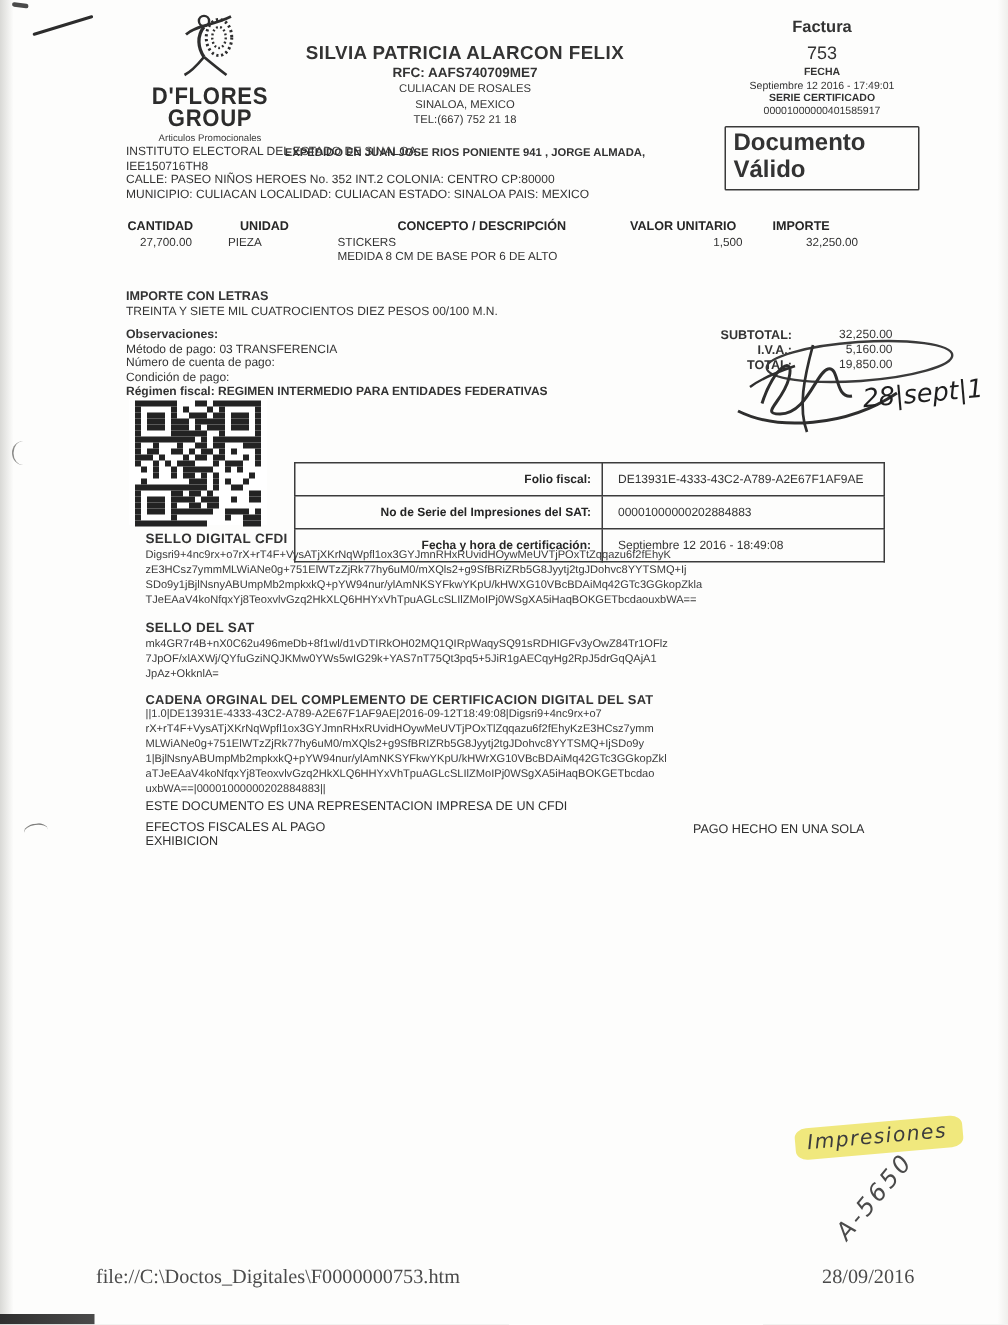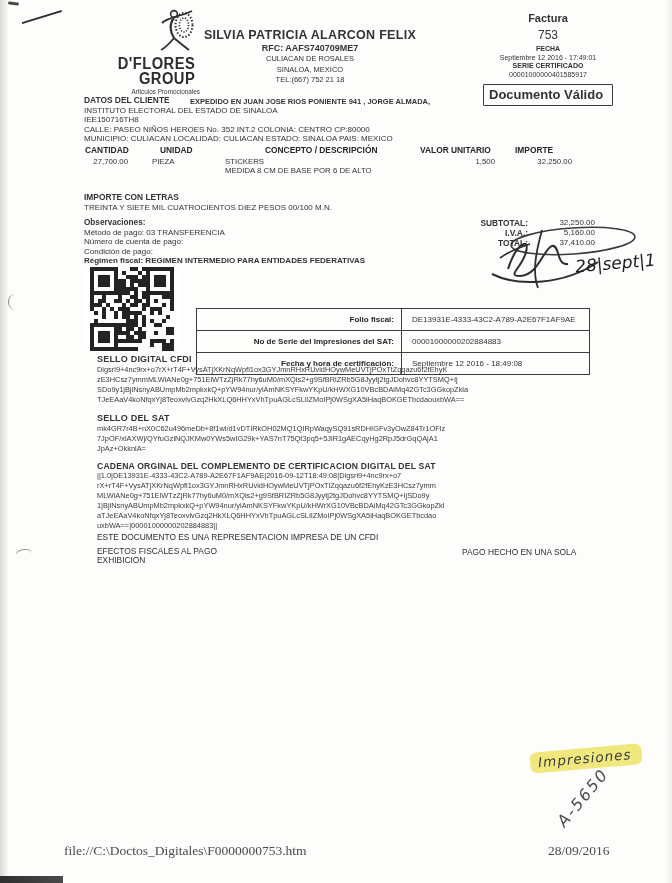--- a/index.html
+++ b/index.html
@@ -13,37 +13,37 @@
   .rt{text-align:right;}
   
   .edge-shadow{left:0;top:0;width:9px;height:883px;background:linear-gradient(90deg,#d9d9d6,rgba(253,253,252,0));}
   .right-band{right:0;top:0;width:7px;height:883px;background:linear-gradient(270deg,#efefec,rgba(253,253,252,0));}
   .pen-stroke{left:21px;top:16px;width:42px;height:2.4px;background:#2c2c2c;border-radius:2px;transform:rotate(-17deg);}
   .speck{left:8px;top:2px;width:11px;height:3px;background:#4a4a4a;transform:rotate(8deg);border-radius:2px;}
   .arc1{left:8px;top:294px;width:14px;height:16px;border-left:1.6px solid #8a8a88;border-radius:50% 0 0 50%;}
   .arc2{left:16px;top:549px;width:16px;height:9px;border-top:1.6px solid #7e7e7c;border-radius:50% 50% 0 0;transform:rotate(-8deg);}
   .bottom-strip{left:0;top:876px;width:63px;height:7px;background:linear-gradient(90deg,#2f2f2f,#4a4a4a);}
   
-  .logo{left:80px;top:8px;width:120px;text-align:right;color:#2c2c2c;}
+  .logo{left:80px;top:8px;width:120px;text-align:center;color:#2c2c2c;}
   .logo .name{font-weight:bold;font-size:16px;line-height:15px;letter-spacing:.5px;transform:scaleX(.92);}
   .logo .tagline{font-size:6.4px;margin-top:2px;color:#3a3a3a;}
   
   .issuer{left:175px;top:12px;width:270px;text-align:center;margin-top:16px;}
   .issuer .name{font-size:12.5px;font-weight:bold;letter-spacing:.3px;}
   .issuer .rfc{font-size:9px;font-weight:bold;margin-top:1px;}
   .issuer .addr{font-size:7.5px;line-height:9.6px;margin-top:1px;}
   .issuer .exp{font-size:7.5px;font-weight:bold;line-height:9.8px;margin-top:12px;}
   
   .imeta{left:440px;top:12px;width:216px;text-align:center;}
   .imeta .t1{font-size:11px;font-weight:bold;}
   .imeta .num{font-size:12px;margin-top:4px;}
   .imeta .sm{font-size:7px;line-height:8.6px;}
   .imeta .smb{font-size:7px;font-weight:bold;line-height:8.6px;margin-top:3px;}
   .badge{margin:5px 0 0 43px;width:130px;box-sizing:border-box;border:1.3px solid #3a3a3a;
-         font-size:13px;font-weight:bold;text-align:left;padding:2px 4px 3px 5px;border-radius:1px;}
+         font-size:16px;font-weight:bold;text-align:left;padding:2px 4px 3px 5px;border-radius:1px;}
   
   .client{left:84px;top:96px;font-size:8px;line-height:9.6px;}
   .client .h{font-size:8.4px;font-weight:bold;}
   
   .ithdr{top:145px;font-size:8.4px;font-weight:bold;color:#262626;text-align:left;}
   .itval{top:157px;font-size:7.8px;}
   .small-lines{line-height:9.4px;}
   
   .letras-h{left:84px;top:192px;font-size:8.4px;font-weight:bold;}
   .letras-v{left:84px;top:203px;font-size:8px;}
@@ -115,21 +115,20 @@
     <div class="t1">Factura</div>
     <div class="num">753</div>
     <div class="smb">FECHA</div>
     <div class="sm">Septiembre 12 2016 - 17:49:01</div>
     <div class="smb" style="margin-top:0">SERIE CERTIFICADO</div>
     <div class="sm">00001000000401585917</div>
     <div class="badge">Documento Válido</div>
   </div>
 
   <div class="abs client">
-    <div class="h">DATOS DEL CLIENTE</div>
     <div>INSTITUTO ELECTORAL DEL ESTADO DE SINALOA</div>
     <div>IEE150716TH8</div>
     <div>CALLE: PASEO NIÑOS HEROES No. 352 INT.2 COLONIA: CENTRO CP:80000</div>
     <div>MUNICIPIO: CULIACAN LOCALIDAD: CULIACAN ESTADO: SINALOA PAIS: MEXICO</div>
   </div>
 
   <div class="abs ithdr" style="left:85px;width:75px;">CANTIDAD</div>
   <div class="abs ithdr" style="left:160px;width:65px;">UNIDAD</div>
   <div class="abs ithdr" style="left:265px;width:140px;">CONCEPTO / DESCRIPCIÓN</div>
   <div class="abs ithdr" style="left:420px;width:85px;">VALOR UNITARIO</div>
@@ -152,21 +151,21 @@
     <div>Método de pago: 03 TRANSFERENCIA</div>
     <div>Número de cuenta de pago:</div>
     <div>Condición de pago:</div>
   </div>
 
   <div class="abs tot-l" style="top:218px;">SUBTOTAL:</div>
   <div class="abs tot-v" style="top:218px;">32,250.00</div>
   <div class="abs tot-l" style="top:228px;">I.V.A.:</div>
   <div class="abs tot-v" style="top:228px;">5,160.00</div>
   <div class="abs tot-l" style="top:238px;">TOTAL:</div>
-  <div class="abs tot-v" style="top:238px;">37,410.00</div>
+  <div class="abs tot-v" style="top:238px;">19,850.00</div>
 
   <svg class="abs" style="left:478px;top:214px;" width="210" height="85" viewBox="0 0 210 85">
     <ellipse cx="95" cy="27" rx="62" ry="13" fill="none" stroke="#3a3a3a" stroke-width="1.6" transform="rotate(-4 95 27)"></ellipse>
     <path d="M30,55 C38,30 52,22 48,38 C44,54 28,62 42,62 C60,62 66,34 74,32 C82,30 78,52 90,50" fill="none" stroke="#2e2e2e" stroke-width="2"></path>
     <path d="M14,60 C40,73 86,71 120,48" fill="none" stroke="#2e2e2e" stroke-width="2"></path>
     <path d="M64,16 C58,38 54,58 60,74" fill="none" stroke="#2e2e2e" stroke-width="1.8"></path>
     <path d="M22,44 C30,38 40,34 52,30" fill="none" stroke="#2e2e2e" stroke-width="1.6"></path>
   </svg>
   <div class="abs note-sept">28|sept|1</div>
 

